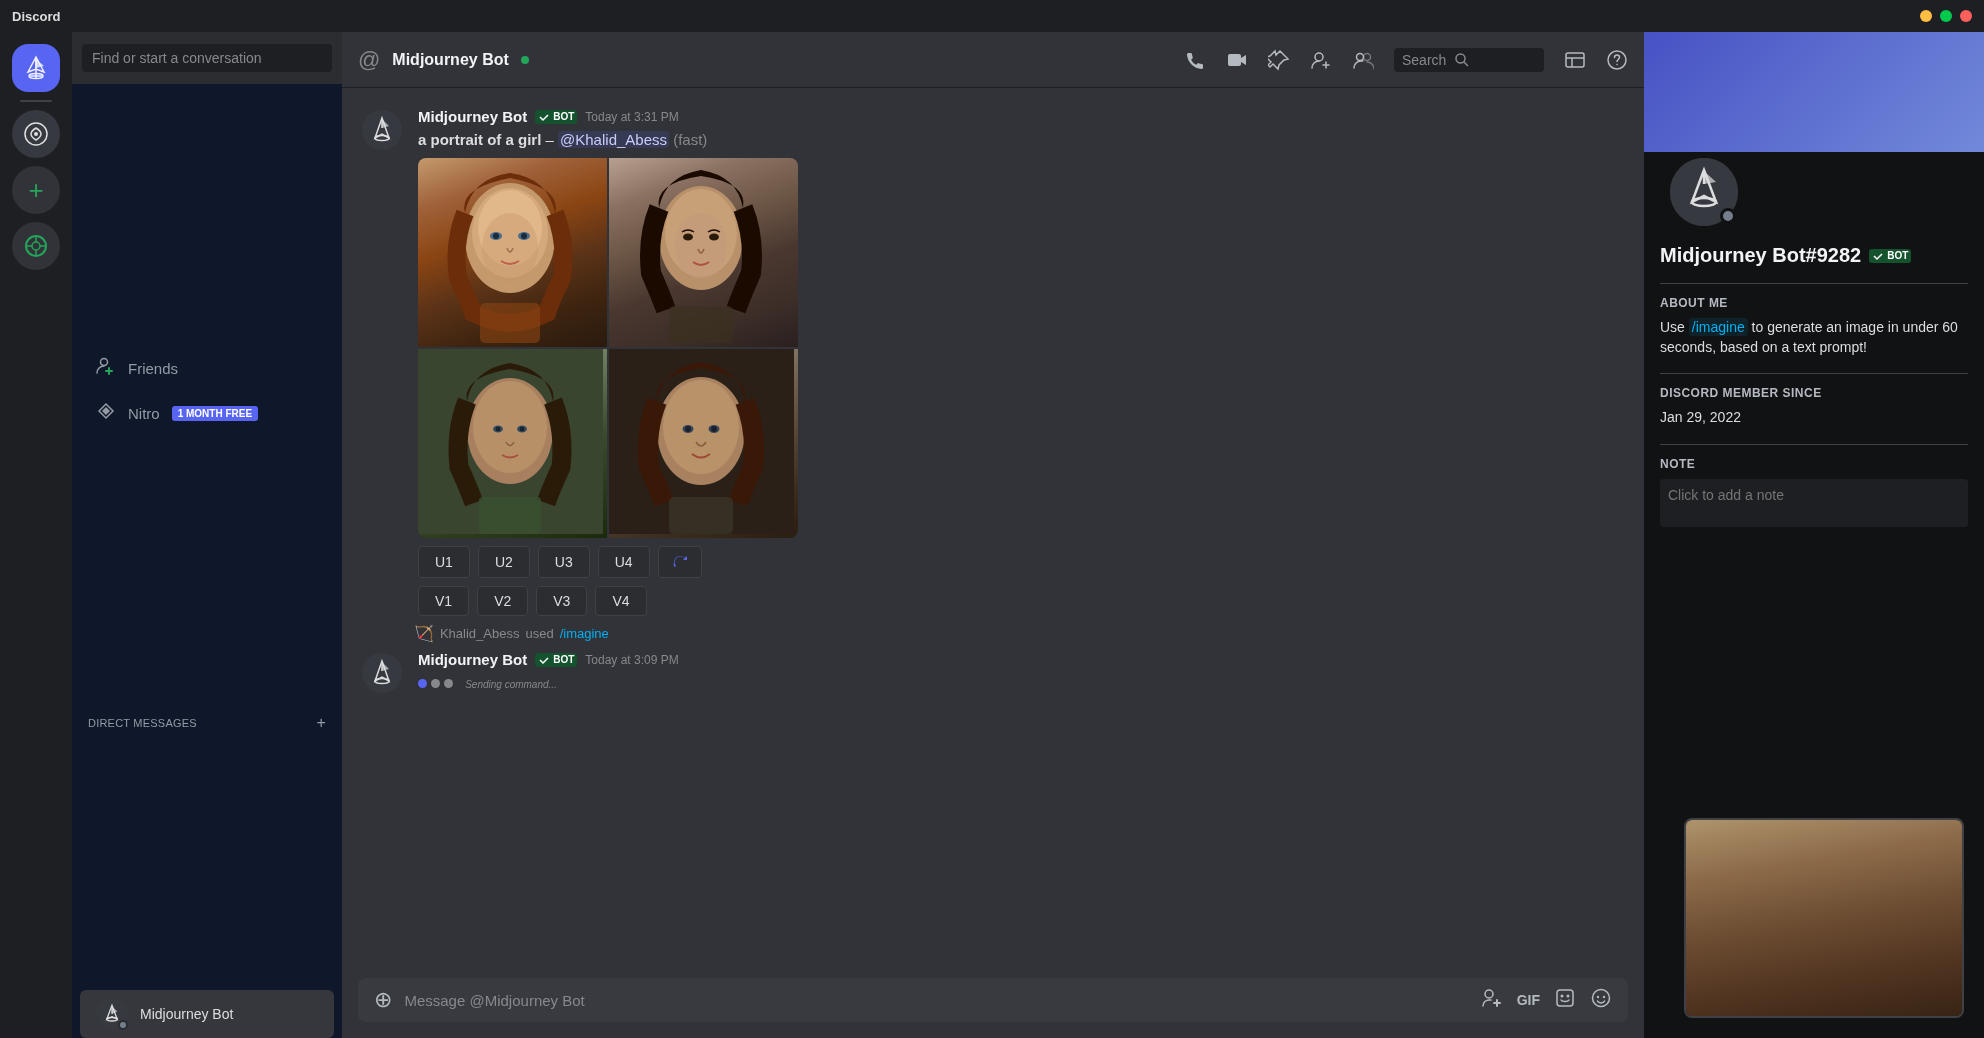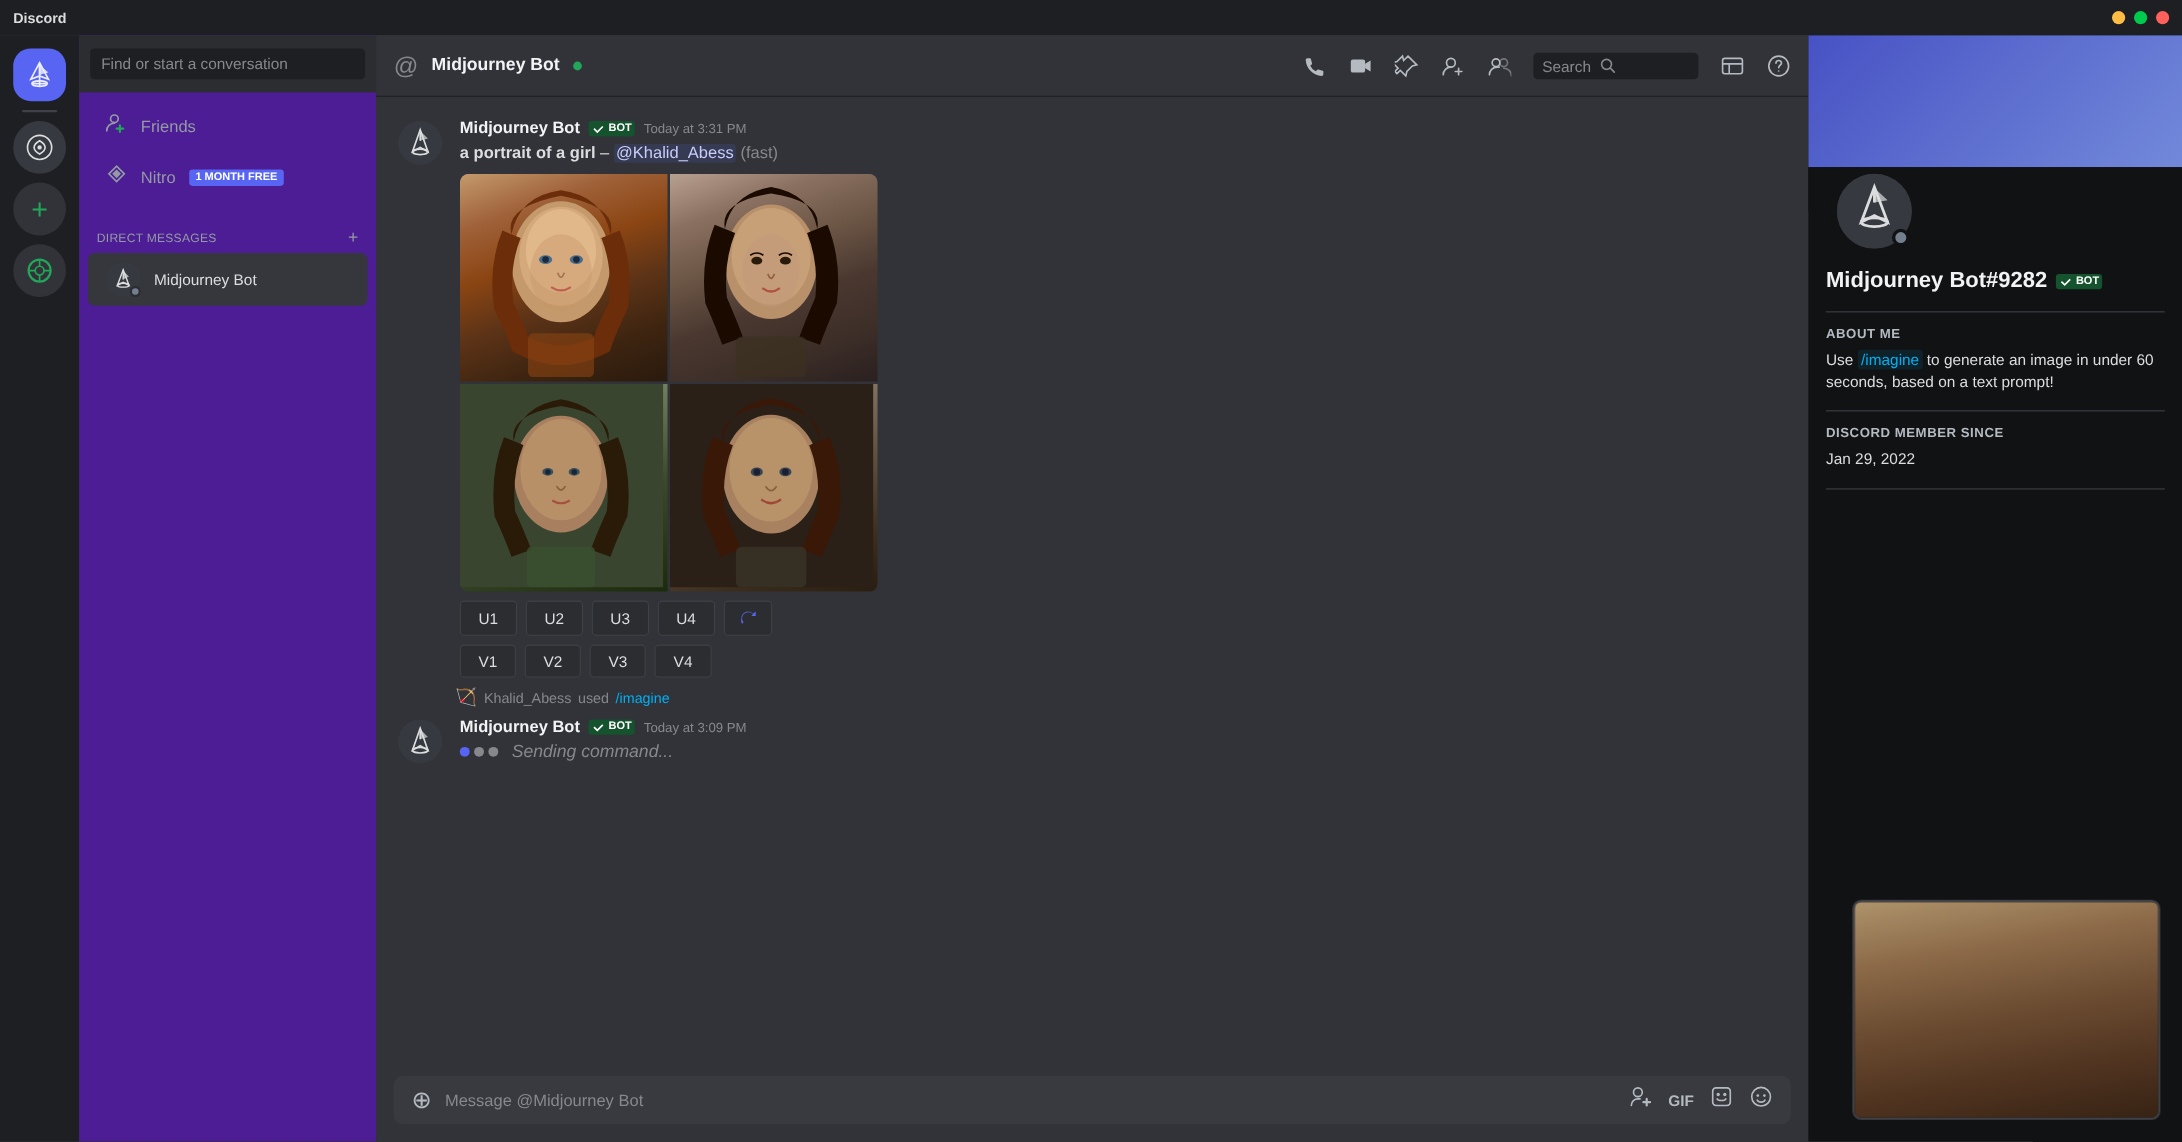--- a/index.html
+++ b/index.html
@@ -84,24 +84,25 @@
     }
     .server-icon.explore {
       background: #313338;
       color: #23a55a;
       font-size: 18px;
     }
 
     
     .dm-sidebar {
       width: 270px;
-      background: #4c1d95;
+      background: #0f172a;
       display: flex;
       flex-direction: column;
       flex-shrink: 0;
+      justify-content: space-between;
     }
     .dm-search-bar {
       padding: 12px 10px;
       background: #2b2d31;
     }
     .dm-search-input {
       background: #1e1f22;
       border: none;
       border-radius: 4px;
       padding: 6px 10px;
@@ -405,21 +406,21 @@
     }
     .system-message .emoji { font-size: 16px; }
     .system-message .used { color: #87888c; }
     .system-message .slash-cmd { color: #00b0f4; }
     .dot {
       width: 8px;
       height: 8px;
       border-radius: 50%;
       background: #87888c;
     }
-    .sending-text { color: #87888c; font-size: 16px; font-style: italic; margin-top: 12px; }
+    .sending-text { color: #87888c; font-size: 10px; font-style: italic; margin-top: 12px; }
 
     
     .message-input-area {
       padding: 0 16px 16px;
       flex-shrink: 0;
     }
     .message-input-box {
       background: #383a40;
       border-radius: 8px;
       display: flex;
@@ -1003,20 +1004,24 @@
 
       <div style="height:1px;background:#3f4147;margin-bottom:12px;"></div>
 
       <div class="profile-section">
         <div class="profile-section-title">DISCORD MEMBER SINCE</div>
         <div class="profile-section-text">Jan 29, 2022</div>
       </div>
 
       <div style="height:1px;background:#3f4147;margin-bottom:12px;"></div>
 
+      <div class="profile-section">
+        <div class="profile-section-title">NOTE</div>
+        <textarea class="note-field" rows="2" placeholder="Click to add a note" style=""></textarea>
+      </div>
     </div>
   </div>
 
 </div>
 
 <div class="video-overlay">
   <div class="video-content">
     <div class="video-person"></div>
   </div>
 </div>

